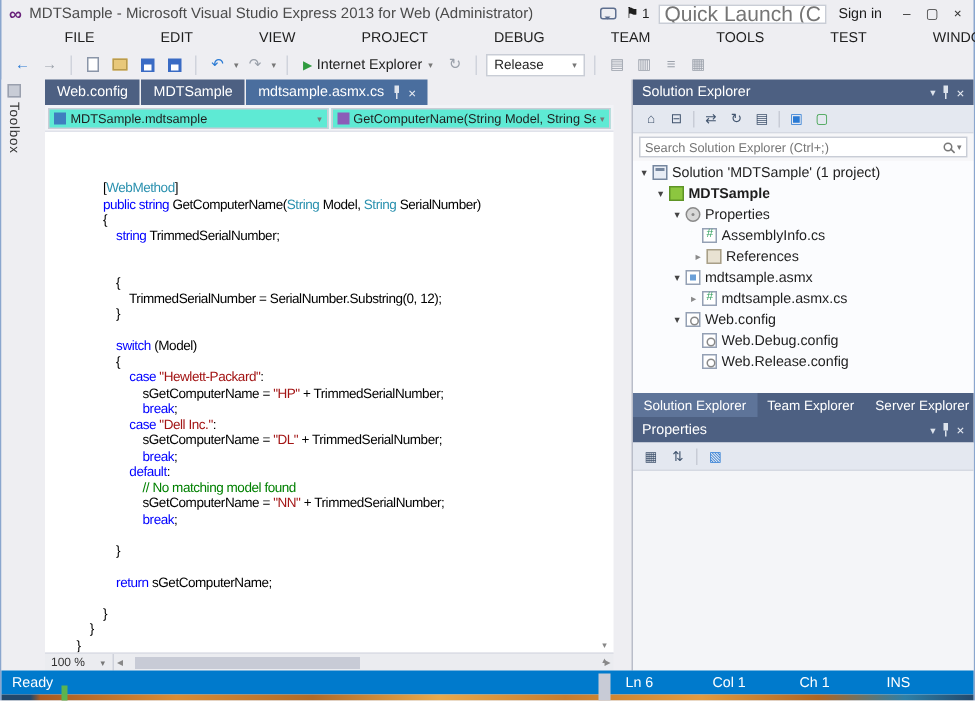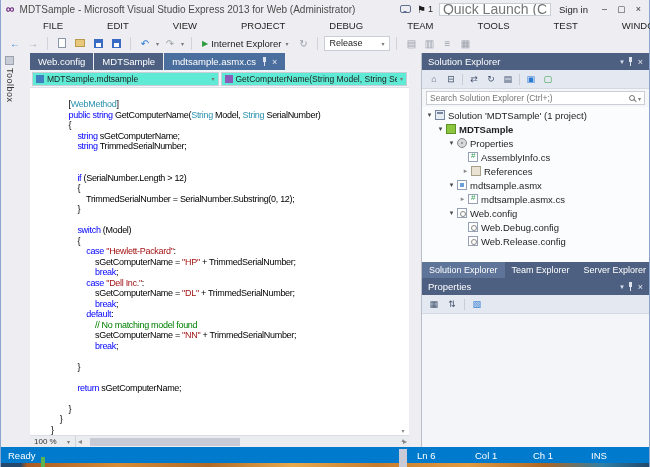--- a/index.html
+++ b/index.html
@@ -250,25 +250,23 @@
 
       <div class="code-wrap">
         <div class="editor-margin">
             <div class="change-bar" style="top: 22px; height: 31.5px;"></div>
             <div class="change-bar" style="top: 127px; height: 136.5px;"></div>
           </div>
         <div class="code-area">
             <div class="code-line"><span class="tok-p">        [</span><span class="tok-t">WebMethod</span><span class="tok-p">]</span></div>
             <div class="code-line"><span class="tok-p">        </span><span class="tok-k">public</span><span class="tok-p"> </span><span class="tok-k">string</span><span class="tok-p"> GetComputerName(</span><span class="tok-t">String</span><span class="tok-p"> Model, </span><span class="tok-t">String</span><span class="tok-p"> SerialNumber)</span></div>
             <div class="code-line"><span class="tok-p">        {</span></div>
-            <div class="code-line"><span class="tok-p">            </span><span class="tok-k">string</span><span class="tok-p"> sGetComputerName;</span></div>
             <div class="code-line"><span class="tok-p">            </span><span class="tok-k">string</span><span class="tok-p"> TrimmedSerialNumber;</span></div>
             <div class="code-line"><span class="tok-p"> </span></div>
             <div class="code-line"><span class="tok-p"> </span></div>
-            <div class="code-line"><span class="tok-p">            </span><span class="tok-k">if</span><span class="tok-p"> (SerialNumber.Length &gt; 12)</span></div>
             <div class="code-line"><span class="tok-p">            {</span></div>
             <div class="code-line"><span class="tok-p">                TrimmedSerialNumber = SerialNumber.Substring(0, 12);</span></div>
             <div class="code-line"><span class="tok-p">            }</span></div>
             <div class="code-line"><span class="tok-p"> </span></div>
             <div class="code-line"><span class="tok-p">            </span><span class="tok-k">switch</span><span class="tok-p"> (Model)</span></div>
             <div class="code-line"><span class="tok-p">            {</span></div>
             <div class="code-line"><span class="tok-p">                </span><span class="tok-k">case</span><span class="tok-p"> </span><span class="tok-s">"Hewlett-Packard"</span><span class="tok-p">:</span></div>
             <div class="code-line"><span class="tok-p">                    sGetComputerName = </span><span class="tok-s">"HP"</span><span class="tok-p"> + TrimmedSerialNumber;</span></div>
             <div class="code-line"><span class="tok-p">                    </span><span class="tok-k">break</span><span class="tok-p">;</span></div>
             <div class="code-line"><span class="tok-p">                </span><span class="tok-k">case</span><span class="tok-p"> </span><span class="tok-s">"Dell Inc."</span><span class="tok-p">:</span></div>

